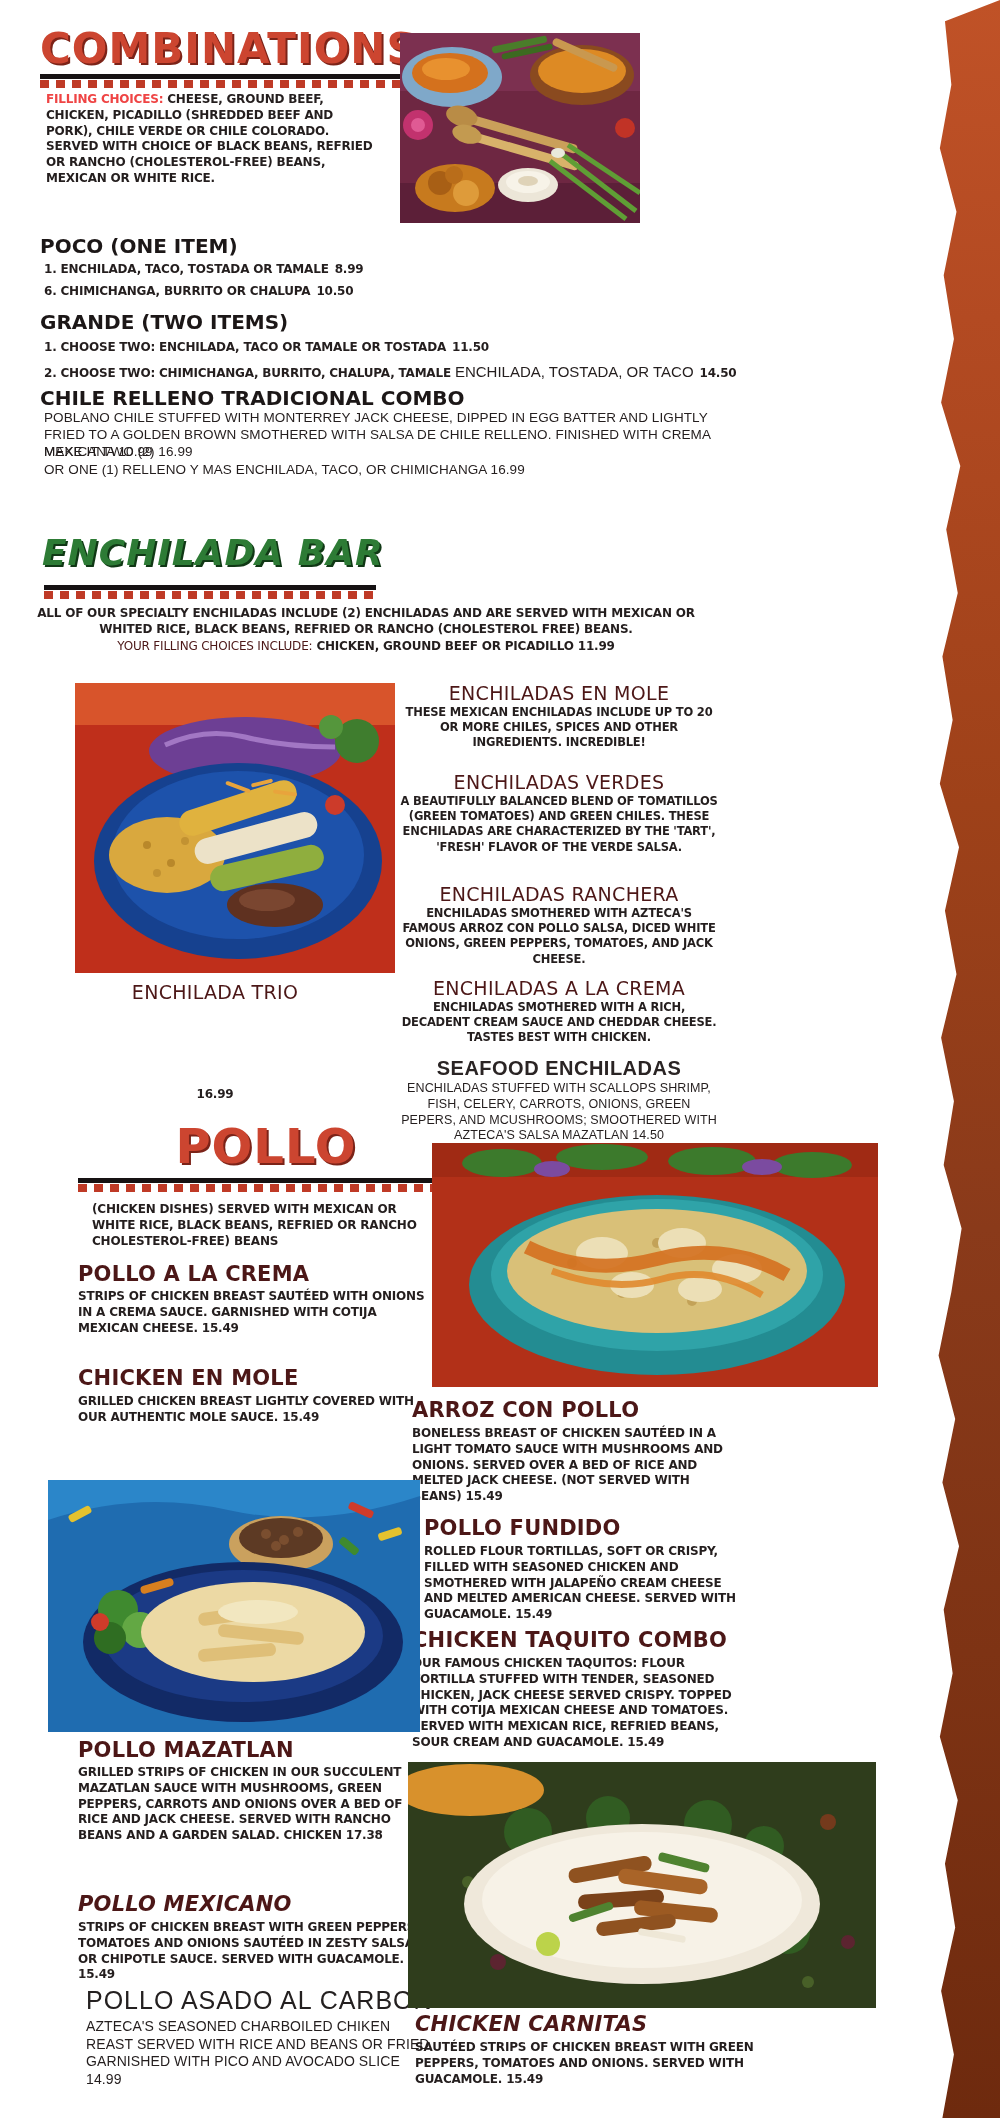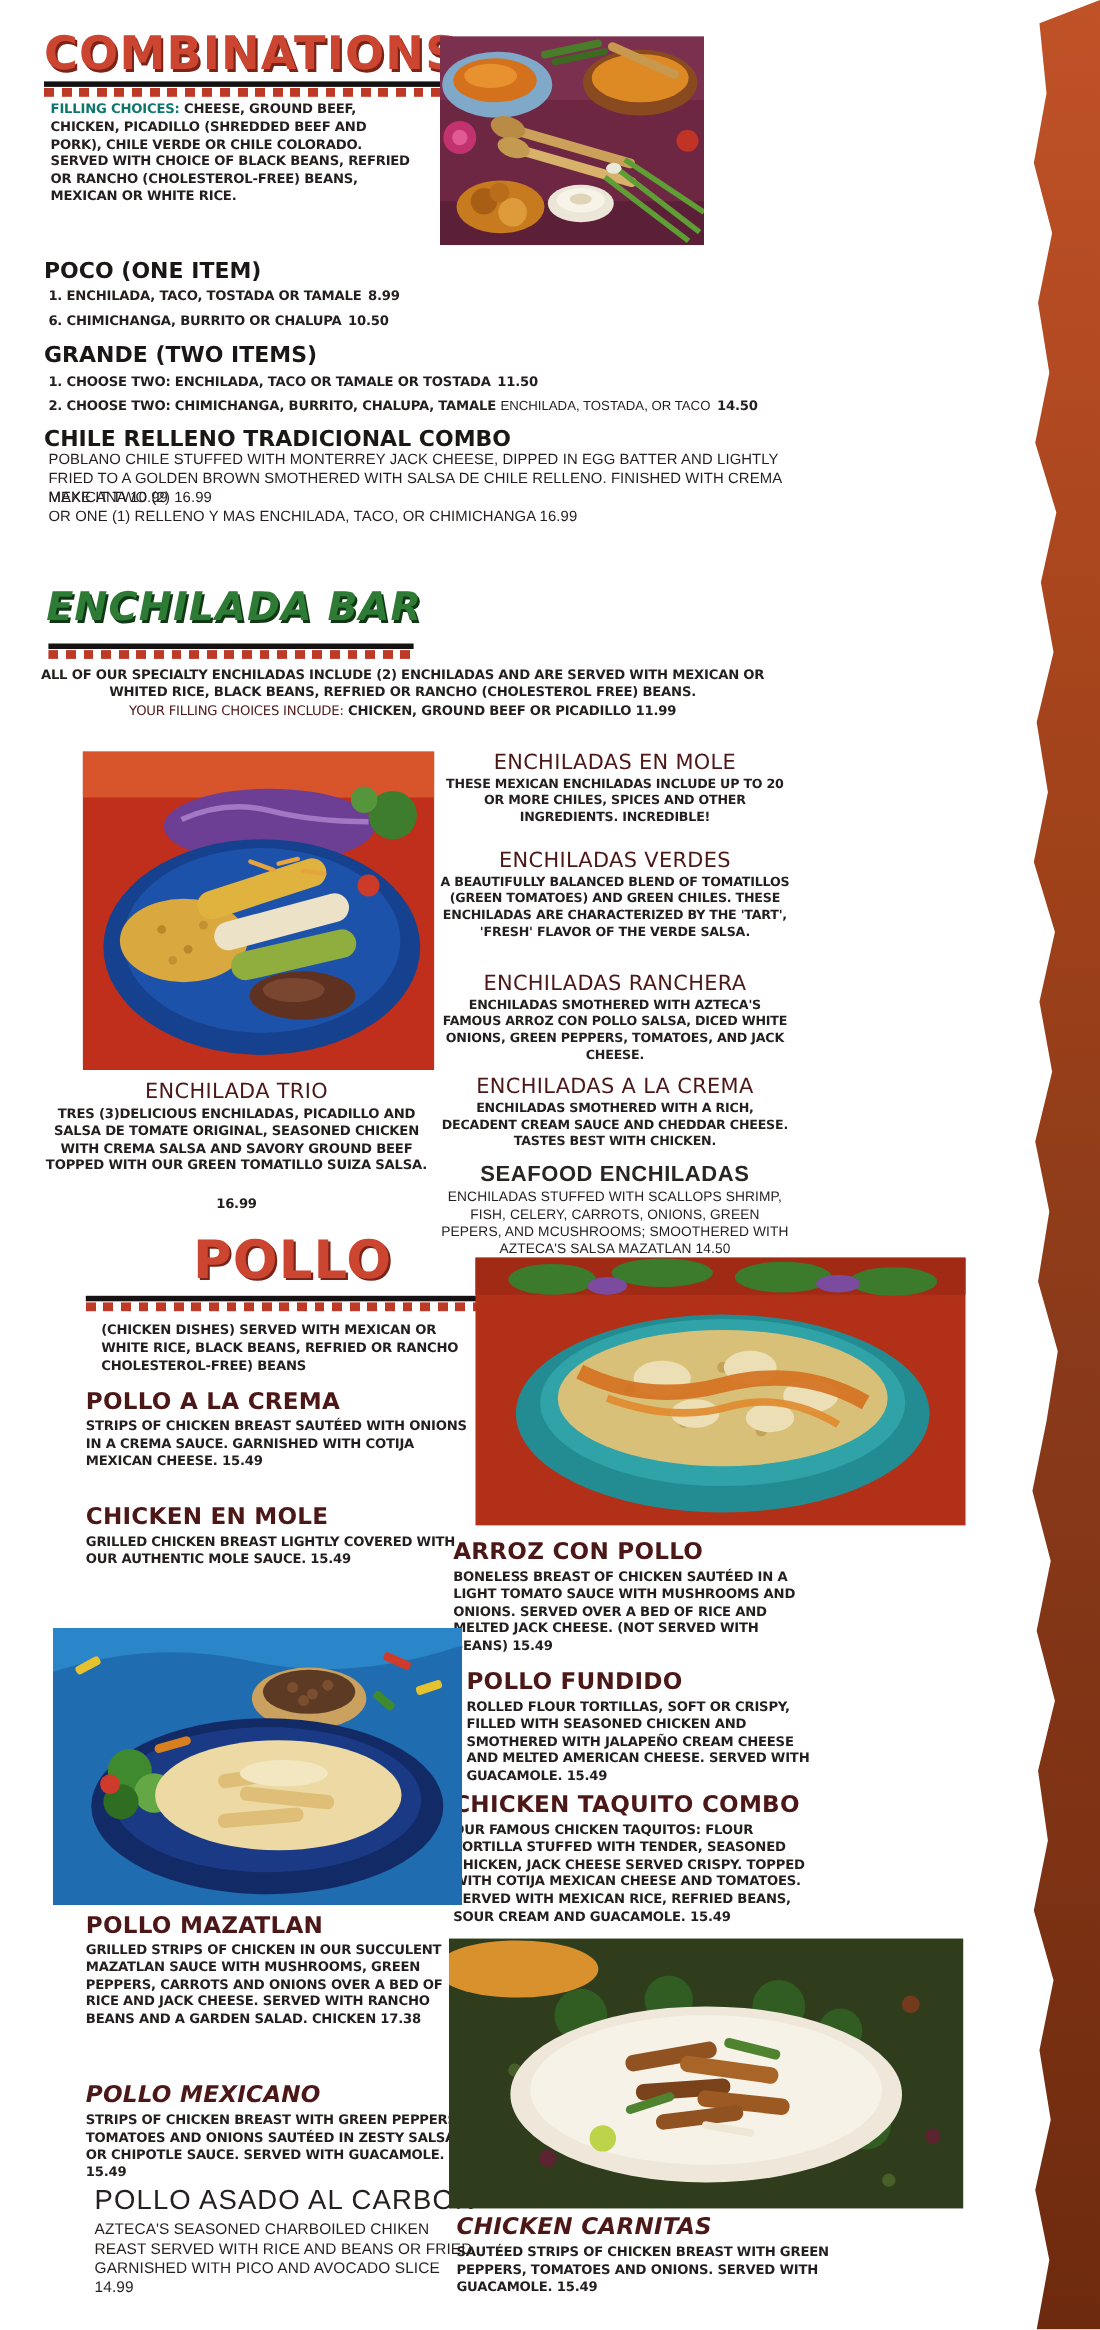--- a/index.html
+++ b/index.html
@@ -23,21 +23,21 @@
          font-family:"Liberation Sans",sans-serif;letter-spacing:.5px;}
   .h2alt{position:absolute;font-size:25px;font-weight:normal;color:#242020;
          font-family:"Liberation Sans",sans-serif;letter-spacing:1px;white-space:nowrap;}
   
   .body{position:absolute;font-size:12px;font-weight:bold;line-height:1.32;letter-spacing:-.2px;color:#241e1e;}
   .bodyc{text-align:center;}
   .small{font-size:11.5px;}
   .alt{font-family:"Liberation Sans",sans-serif;font-weight:normal;letter-spacing:0;}
   .altblock{position:absolute;font-family:"Liberation Sans",sans-serif;font-weight:normal;
             font-size:13.5px;line-height:1.26;letter-spacing:.1px;color:#241e1e;}
-  .b{color:#0f766e;}
+  .b{color:#ef4444;}
   .maroon{color:#4c1717;font-weight:normal;}
   .price{margin-left:6px;}
   .photo{position:absolute;overflow:hidden;}
   
   .torn{position:absolute;left:936px;top:0;width:64px;height:2118px;
         background:linear-gradient(180deg,#c05227 0%,#b34a22 15%,#9e4119 38%,#8a3a1a 58%,#7e3314 78%,#6e2a0e 100%);
         clip-path:polygon(100% 0,100% 100%,10% 100%,28% 97%,8% 94%,30% 91%,14% 88%,34% 85%,6% 82%,26% 79%,
           12% 76%,36% 73%,10% 70%,30% 67%,4% 64%,24% 61%,40% 58%,12% 55%,28% 52%,8% 49%,32% 46%,14% 43%,
           36% 40%,6% 37%,26% 34%,10% 31%,34% 28%,16% 25%,38% 22%,8% 19%,28% 16%,12% 13%,32% 10%,6% 7%,24% 4%,14% 1%);}
 </style>
@@ -62,21 +62,21 @@
   <div class="body" style="left:44px;top:284px;width:560px">
     <span>6. CHIMICHANGA, BURRITO OR CHALUPA</span><span class="price">10.50</span>
   </div>
 
   <div class="h2" style="left:40px;top:310px">GRANDE (TWO ITEMS)</div>
   <div class="body" style="left:44px;top:340px;width:700px">
     <span>1. CHOOSE TWO: ENCHILADA, TACO OR TAMALE OR TOSTADA</span><span class="price">11.50</span>
   </div>
   <div class="body" style="left:44px;top:362px;width:900px;white-space:nowrap">
     <span>2. CHOOSE TWO: CHIMICHANGA, BURRITO, CHALUPA, TAMALE</span>
-    <span class="alt" style="font-size:12px">ENCHILADA, TOSTADA, OR TACO</span><span class="price">14.50</span>
+    <span class="alt" style="font-size:15px">ENCHILADA, TOSTADA, OR TACO</span><span class="price">14.50</span>
   </div>
 
   <div class="h2" style="left:40px;top:386px">CHILE RELLENO TRADICIONAL COMBO</div>
   <div class="altblock" style="left:44px;top:409px;width:694px">POBLANO CHILE STUFFED WITH MONTERREY JACK CHEESE, DIPPED IN EGG BATTER AND LIGHTLY FRIED TO A GOLDEN BROWN SMOTHERED WITH SALSA DE CHILE RELLENO. FINISHED WITH CREMA MEXICANA  10.99</div>
   <div class="altblock" style="left:44px;top:443px;width:694px">MAKE IT TWO (2) 16.99</div>
   <div class="altblock" style="left:44px;top:461px;width:694px">OR ONE (1) RELLENO Y MAS ENCHILADA, TACO, OR CHIMICHANGA  16.99</div>
 
   <div class="photo" style="left:400px;top:33px;width:240px;height:190px">
     <svg width="240" height="190" viewBox="0 0 240 190">
       <rect width="240" height="190" fill="#6e2742"></rect>
@@ -150,21 +150,20 @@
       <g fill="#e8a43c">
         <rect x="150" y="102" width="26" height="4" rx="2" transform="rotate(20 163 104)"></rect>
         <rect x="176" y="98" width="22" height="4" rx="2" transform="rotate(-14 187 100)"></rect>
         <rect x="198" y="108" width="24" height="4" rx="2" transform="rotate(8 210 110)"></rect>
       </g>
       <circle cx="260" cy="122" r="10" fill="#cc3b2a"></circle>
     </svg>
   </div>
 
   <div class="h3c" style="left:45px;top:981px;width:340px">ENCHILADA TRIO</div>
-  <div class="body bodyc" style="left:40px;top:1005px;width:350px">TRES (3)DELICIOUS ENCHILADAS, PICADILLO AND SALSA DE TOMATE ORIGINAL, SEASONED CHICKEN WITH CREMA SALSA AND SAVORY GROUND BEEF TOPPED WITH OUR GREEN TOMATILLO SUIZA SALSA.</div>
   <div class="body bodyc" style="left:40px;top:1087px;width:350px">16.99</div>
 
   <div class="h3c" style="left:400px;top:682px;width:318px">ENCHILADAS EN MOLE</div>
   <div class="body bodyc small" style="left:400px;top:705px;width:318px">THESE MEXICAN ENCHILADAS INCLUDE UP TO 20 OR MORE CHILES, SPICES AND OTHER INGREDIENTS.  INCREDIBLE!</div>
 
   <div class="h3c" style="left:400px;top:771px;width:318px">ENCHILADAS VERDES</div>
   <div class="body bodyc small" style="left:400px;top:794px;width:318px">A BEAUTIFULLY BALANCED BLEND OF TOMATILLOS (GREEN TOMATOES) AND GREEN CHILES. THESE ENCHILADAS ARE CHARACTERIZED BY THE 'TART', 'FRESH' FLAVOR OF THE VERDE SALSA.</div>
 
   <div class="h3c" style="left:400px;top:883px;width:318px">ENCHILADAS RANCHERA</div>
   <div class="body bodyc small" style="left:400px;top:906px;width:318px">ENCHILADAS SMOTHERED WITH AZTECA'S FAMOUS ARROZ CON POLLO SALSA, DICED WHITE ONIONS, GREEN PEPPERS, TOMATOES, AND JACK CHEESE.</div>

